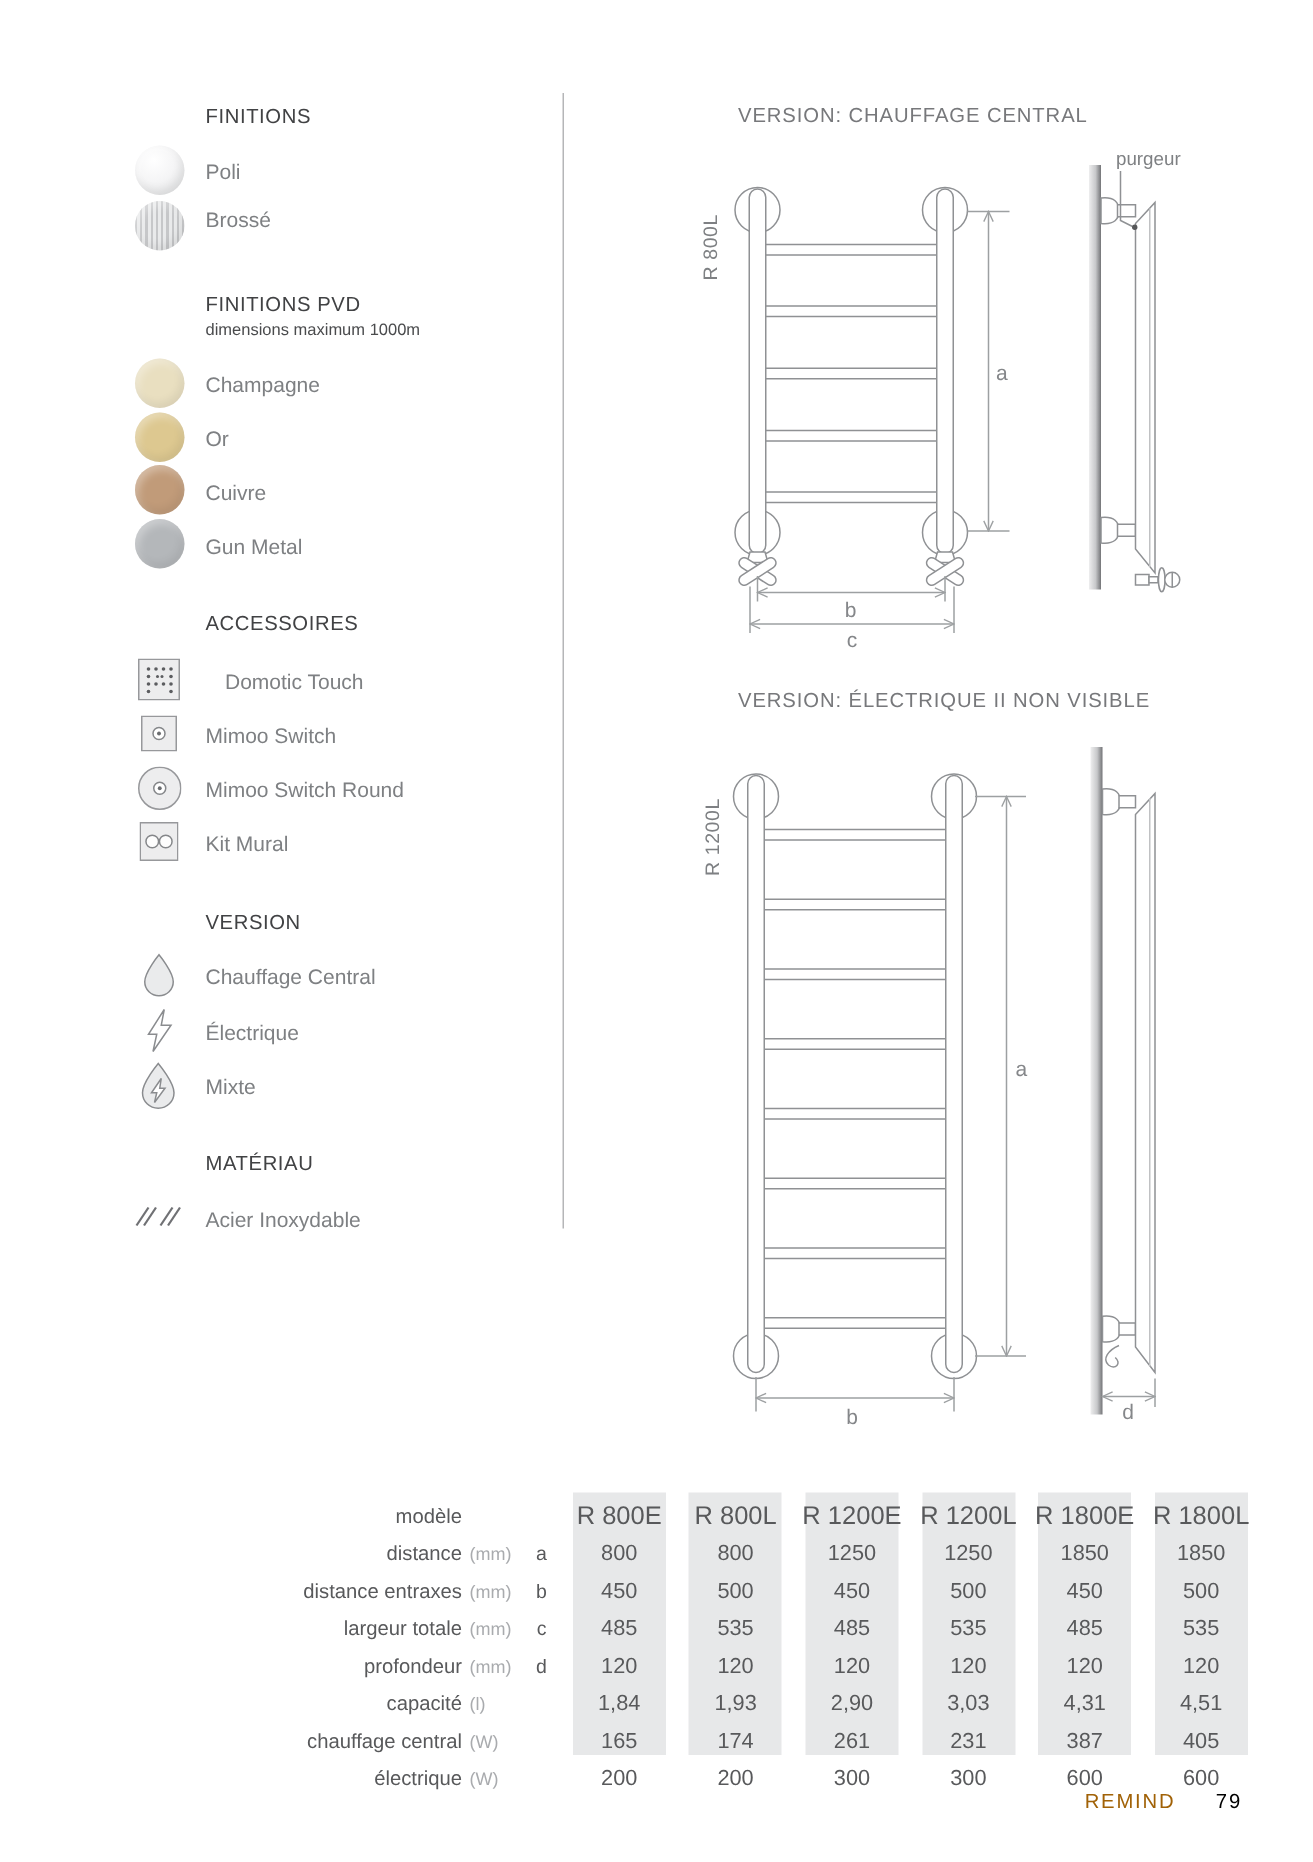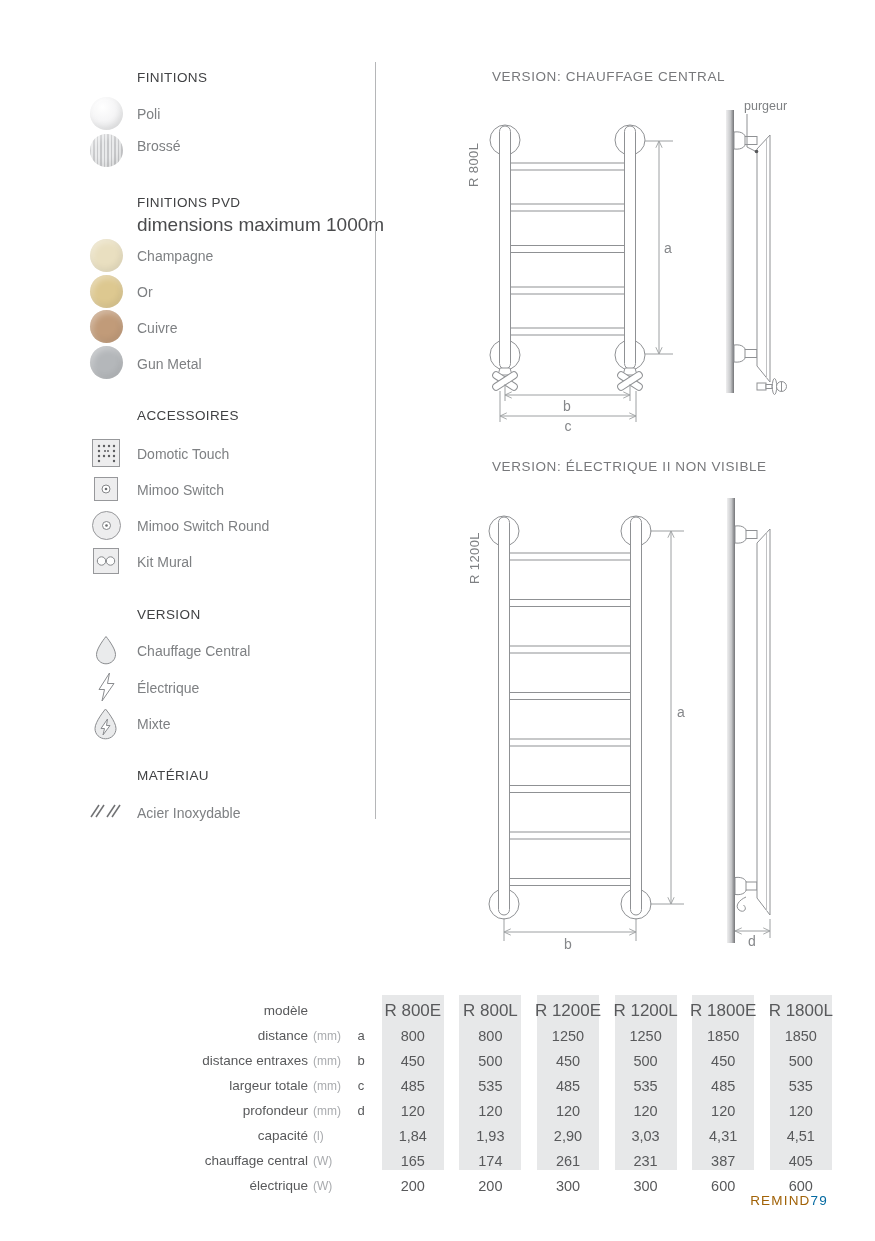--- a/index.html
+++ b/index.html
@@ -1,20 +1,20 @@
 <!DOCTYPE html>
 <html><head>
 <meta charset="utf-8">
 <style>
   html,body{margin:0;padding:0;background:#fff;}
   .page{position:relative;width:875px;height:1241px;background:#fff;overflow:hidden;
         font-family:"Liberation Sans",sans-serif;}
   
   .h{position:absolute;color:#414244;font-size:13.5px;letter-spacing:.4px;white-space:nowrap;}
-  .sub{position:absolute;color:#4a4b4d;font-size:19px;white-space:nowrap;}
+  .sub{position:absolute;color:#4a4b4d;font-size:11px;white-space:nowrap;}
   .lbl{position:absolute;color:#7e8083;font-size:14px;white-space:nowrap;}
   
   .sw{position:absolute;width:33px;height:33px;border-radius:50%;
       box-shadow:inset -2px -3px 6px rgba(0,0,0,.07), inset 2px 3px 6px rgba(255,255,255,.35);}
   .sw-poli{background:radial-gradient(circle at 38% 30%,#ffffff 0%,#f5f5f6 45%,#dfe0e1 100%);}
   .sw-brosse{background:repeating-linear-gradient(90deg,#c6c7c9 0 1.5px,#e9eaeb 1.5px 3.5px);}
   .icon{position:absolute;}
   .divider{position:absolute;width:1px;background:#b5b6b8;}
   .diagram{position:absolute;}
   
@@ -32,21 +32,21 @@
   .spec-grid{position:relative;z-index:1;display:grid;
              grid-template-columns:112px 40px 26px repeat(6,77.6px);grid-auto-rows:25px;margin-top:28px;}
   .tc{display:flex;align-items:center;color:#58595b;}
   .tc-label{justify-content:flex-end;font-size:13.5px;}
   .tc-unit{font-size:12px;color:#a9abae;padding-left:5px;}
   .tc-letter{justify-content:center;font-size:13px;}
   .tc-model{justify-content:center;font-size:17px;}
   .tc-val{justify-content:center;font-size:14.5px;}
   .footer{position:absolute;top:1193px;right:47px;font-size:13.5px;letter-spacing:1.2px;white-space:nowrap;}
   .footer .brand{color:#a16207;}
-  .footer .pg{color:#0369a1;margin-left:0;}
+  .footer .pg{color:#000000;margin-left:27px;}
 </style>
 </head>
 <body>
 
 <div class="page">
 
   <div class="h" style="left:137px;top:70px">FINITIONS</div>
 
   <div class="sw sw-poli" style="left:90px;top:97px"></div>
   <div class="lbl" style="left:137px;top:106px">Poli</div>
@@ -83,21 +83,21 @@
         <circle cx="16" cy="12" r="1"></circle>
         <circle cx="22" cy="12" r="1.2"></circle>
       <circle cx="7" cy="17" r="1.2"></circle>
         <circle cx="12" cy="17" r="1.2"></circle>
         <circle cx="17" cy="17" r="1.2"></circle>
         <circle cx="22" cy="17" r="1.2"></circle>
       <circle cx="7" cy="22" r="1.2"></circle>
         <circle cx="22" cy="22" r="1.2"></circle>
     </g>
   </svg>
-  <div class="lbl" style="left:137px;top:446px">Domotic Touch</div>
+  <div class="lbl" style="left:150px;top:446px">Domotic Touch</div>
 
   <svg class="icon" style="left:94px;top:477px" width="24" height="24" viewBox="0 0 24 24">
     <rect x="0.5" y="0.5" width="23" height="23" fill="#ededee" stroke="#97989b"></rect>
     <circle cx="12" cy="12" r="4" fill="#fff" stroke="#85878a"></circle>
       <circle cx="12" cy="12" r="1.3" fill="#6b6d70"></circle>
   </svg>
   <div class="lbl" style="left:137px;top:482px">Mimoo Switch</div>
 
   <svg class="icon" style="left:92px;top:511px" width="29" height="29" viewBox="0 0 29 29">
     <circle cx="14.5" cy="14.5" r="14" fill="#ededee" stroke="#97989b"></circle>

